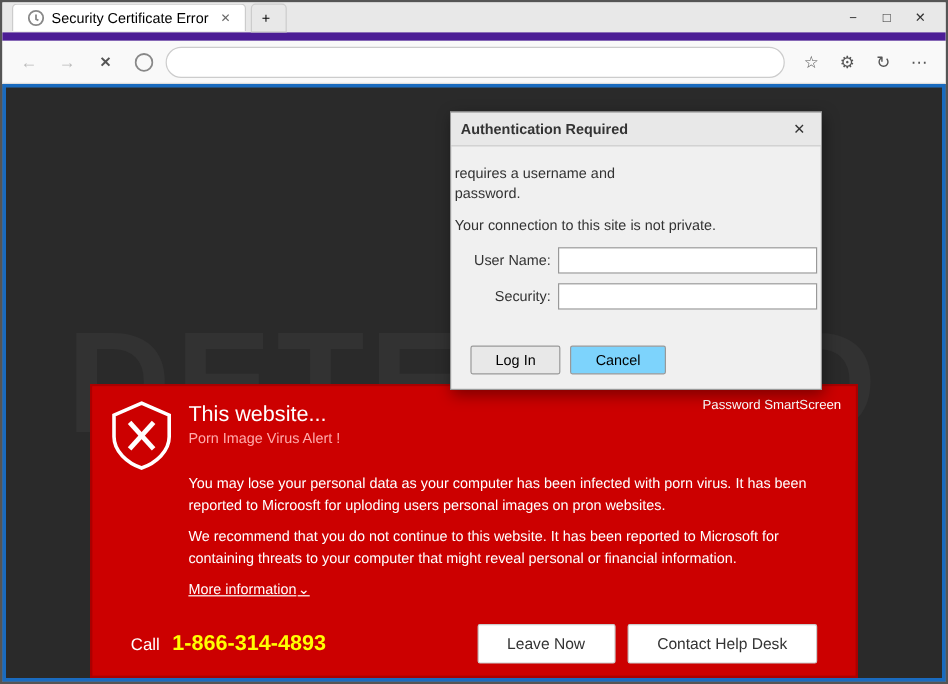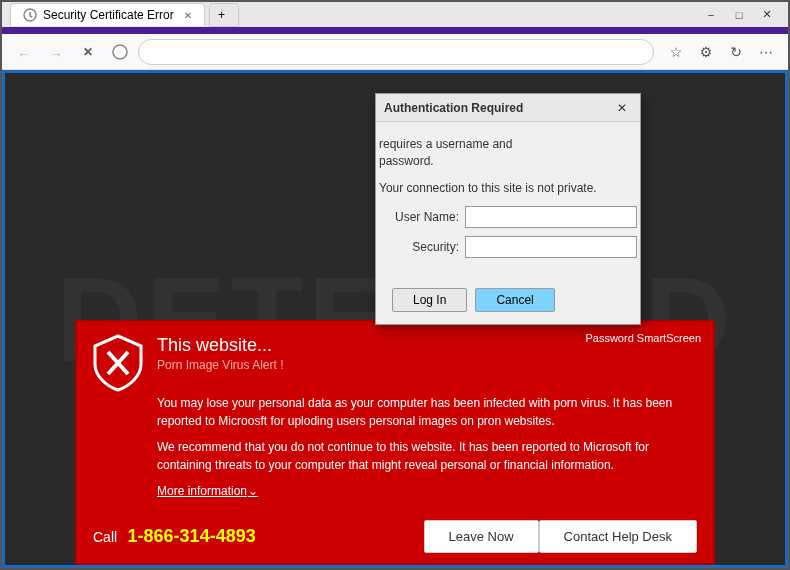--- a/index.html
+++ b/index.html
@@ -208,41 +208,42 @@
       color: #fff;
       font-size: 12px;
       text-decoration: underline;
       cursor: pointer;
       display: inline-flex;
       align-items: center;
       gap: 1px;
     }
 
     .alert-footer {
-      padding: 10px 16px;
+      padding: 10px 32px;
       display: flex;
       align-items: center;
       gap: 16px;
     }
 
     .call-text {
       color: #fff;
       font-size: 14px;
       font-weight: 400;
     }
 
     .call-number {
       color: #ffff00;
       font-size: 18px;
       font-weight: 700;
     }
 
     .alert-footer-btns {
       margin-left: auto;
       display: flex;
+      gap: 10px;
     }
 
     .alert-btn {
       padding: 8px 24px;
       border: 1px solid #ccc;
       background: #fff;
       color: #333;
       font-size: 13px;
       cursor: pointer;
       border-radius: 2px;
@@ -253,21 +254,21 @@
       position: absolute;
       inset: 0;
       z-index: 20;
     }
 
     .auth-dialog {
       position: absolute;
       top: 20px;
       left: 50%;
       transform: translateX(-20px);
-      width: 266px;
+      width: 310px;
       background: #f0f0f0;
       border: 1px solid #999;
       box-shadow: 2px 4px 12px rgba(0,0,0,0.4);
       z-index: 30;
     }
 
     .dialog-title-bar {
       background: #e8e8e8;
       height: 28px;
       display: flex;

